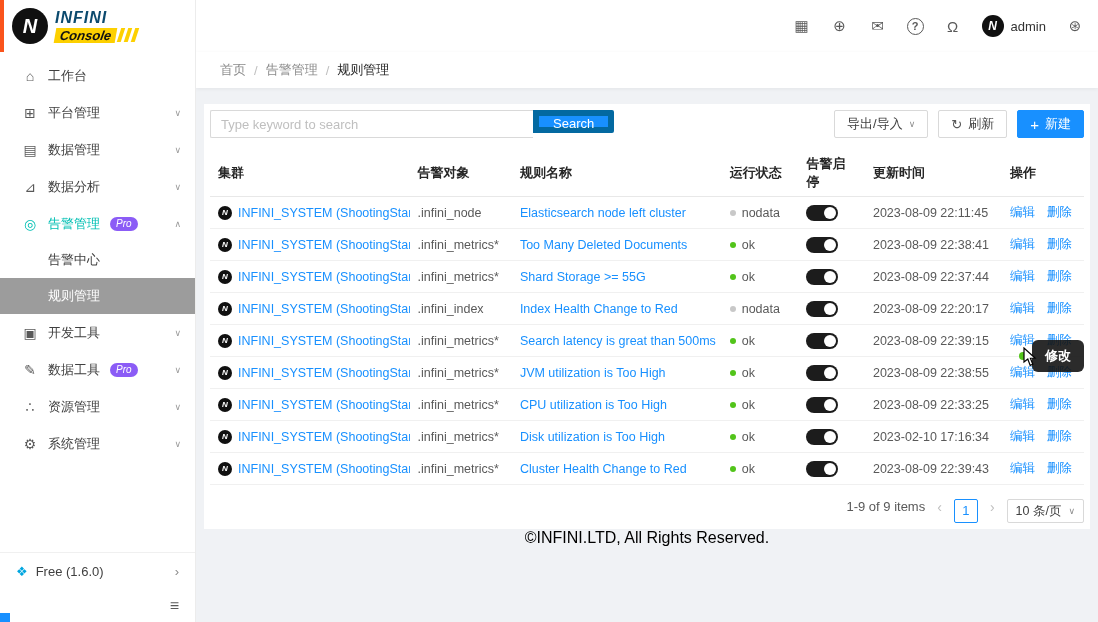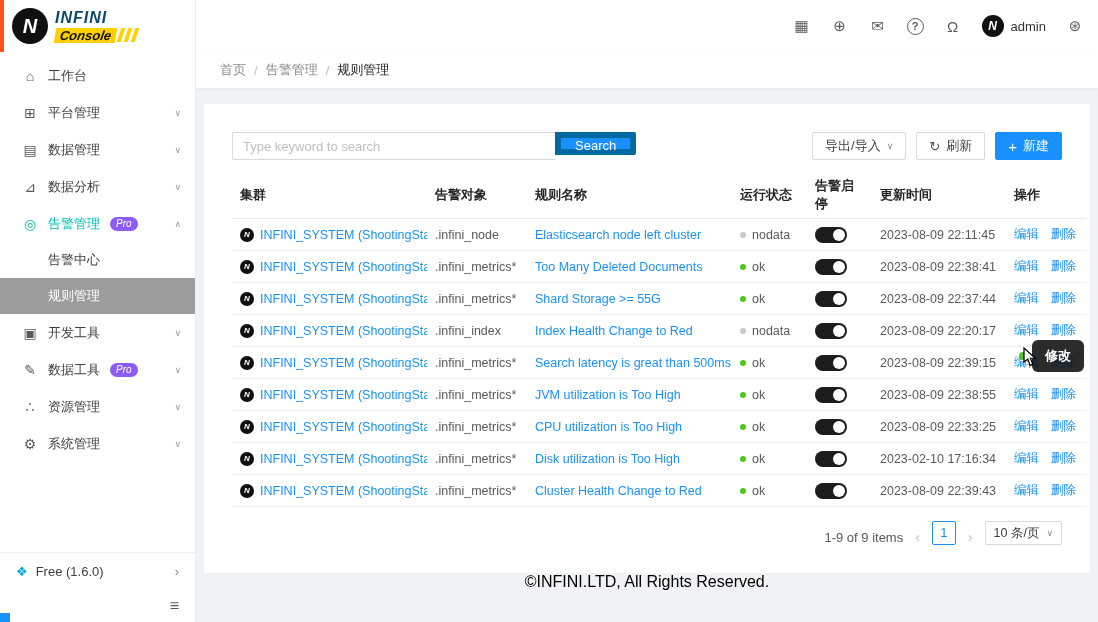--- a/index.html
+++ b/index.html
@@ -47,21 +47,21 @@
   .top-icon.circled { width:17px; height:17px; border:1.4px solid #595959; border-radius:50%; font-size:11px; line-height:14px; font-weight:bold; }
   .user-group { display:flex; align-items:center; gap:7px; cursor:pointer; }
   .mini-avatar { width:22px; height:22px; background:#101010; border-radius:50%; color:#fff; font-size:12px; font-weight:bold; font-style:italic; display:flex; align-items:center; justify-content:center; }
   .user-name { font-size:13px; color:#333; }
   .breadcrumb-bar { height:36px; background:#fff; display:flex; align-items:center; padding-left:24px; gap:8px; box-shadow:0 1px 4px rgba(0,0,0,0.06); position:relative; z-index:2; }
   .bc-item { font-size:13px; color:#8c8c8c; cursor:pointer; }
   .bc-item.current { color:#262626; cursor:default; }
   .bc-sep { color:#bfbfbf; font-size:13px; }
 
   .content { flex:1; padding:16px 8px 0 8px; background:#f0f2f5; overflow:hidden; }
-  .card { background:#fff; padding:28px; }
+  .card { background:#fff; padding:6px; }
 
   
   .toolbar { display:flex; align-items:center; justify-content:space-between; margin-bottom:12px; }
   .search-group { display:flex; }
   .search-input { width:323px; height:28px; border:1px solid #d9d9d9; border-right:none; border-radius:2px 0 0 2px; padding:0 10px; font-size:13px; color:#404040; outline:none; font-family:inherit; }
   .search-input::placeholder { color:#bfbfbf; }
   .search-btn { height:23px; padding:0 14px; background:#1890ff; color:#fff; border:6px solid #0369a1; border-radius:0 2px 2px 0; font-size:13px; cursor:pointer; font-family:inherit; }
   .toolbar-right { display:flex; gap:10px; }
   .btn { height:28px; padding:0 12px; background:#fff; border:1px solid #d9d9d9; border-radius:2px; font-size:13px; color:#404040; cursor:pointer; display:flex; align-items:center; gap:6px; font-family:inherit; }
   .btn .caret { font-size:9px; color:#8c8c8c; }
@@ -76,21 +76,21 @@
   .link { color:#1890ff; text-decoration:none; cursor:pointer; }
   .cell-cluster { display:flex; align-items:center; gap:6px; height:31px; }
   .cluster-avatar { width:14px; height:14px; min-width:14px; background:#101010; border-radius:50%; color:#fff; font-size:8px; font-weight:bold; font-style:italic; display:flex; align-items:center; justify-content:center; }
   .status-dot { display:inline-block; width:6px; height:6px; border-radius:50%; margin-right:6px; vertical-align:middle; background:#ccc; }
   .status-text { vertical-align:middle; color:#595959; }
   .switch { display:inline-block; width:32px; height:16px; border-radius:9px; background:#1c1c1c; position:relative; cursor:pointer; vertical-align:middle; }
   .switch .knob { position:absolute; right:2px; top:2px; width:12px; height:12px; border-radius:50%; background:#fff; }
   .cell-actions a { margin-right:12px; }
 
   
-  .pagination { display:flex; align-items:flex-end; justify-content:flex-end; gap:10px; margin-top:14px; }
+  .pagination { display:flex; align-items:flex-start; justify-content:flex-end; gap:10px; margin-top:14px; }
   .pg-summary { color:#595959; font-size:13px; }
   .pg-arrow { color:#bfbfbf; font-size:14px; cursor:pointer; padding:0 2px; }
   .pg-page { width:24px; height:24px; border:1px solid #1890ff; color:#1890ff; border-radius:2px; text-align:center; line-height:22px; font-size:13px; cursor:pointer; background:#fff; }
   .pg-size { height:24px; border:1px solid #d9d9d9; border-radius:2px; padding:0 8px; display:flex; align-items:center; gap:7px; font-size:12.5px; color:#404040; cursor:pointer; background:#fff; }
   .pg-size .caret { font-size:9px; color:#8c8c8c; }
 
   .page-footer { text-align:center; color:#000000; font-size:16px; }
 
   
   .hover-dot { position:absolute; left:1019px; top:352px; width:8px; height:8px; border-radius:50%; background:#52c41a; z-index:9; }

